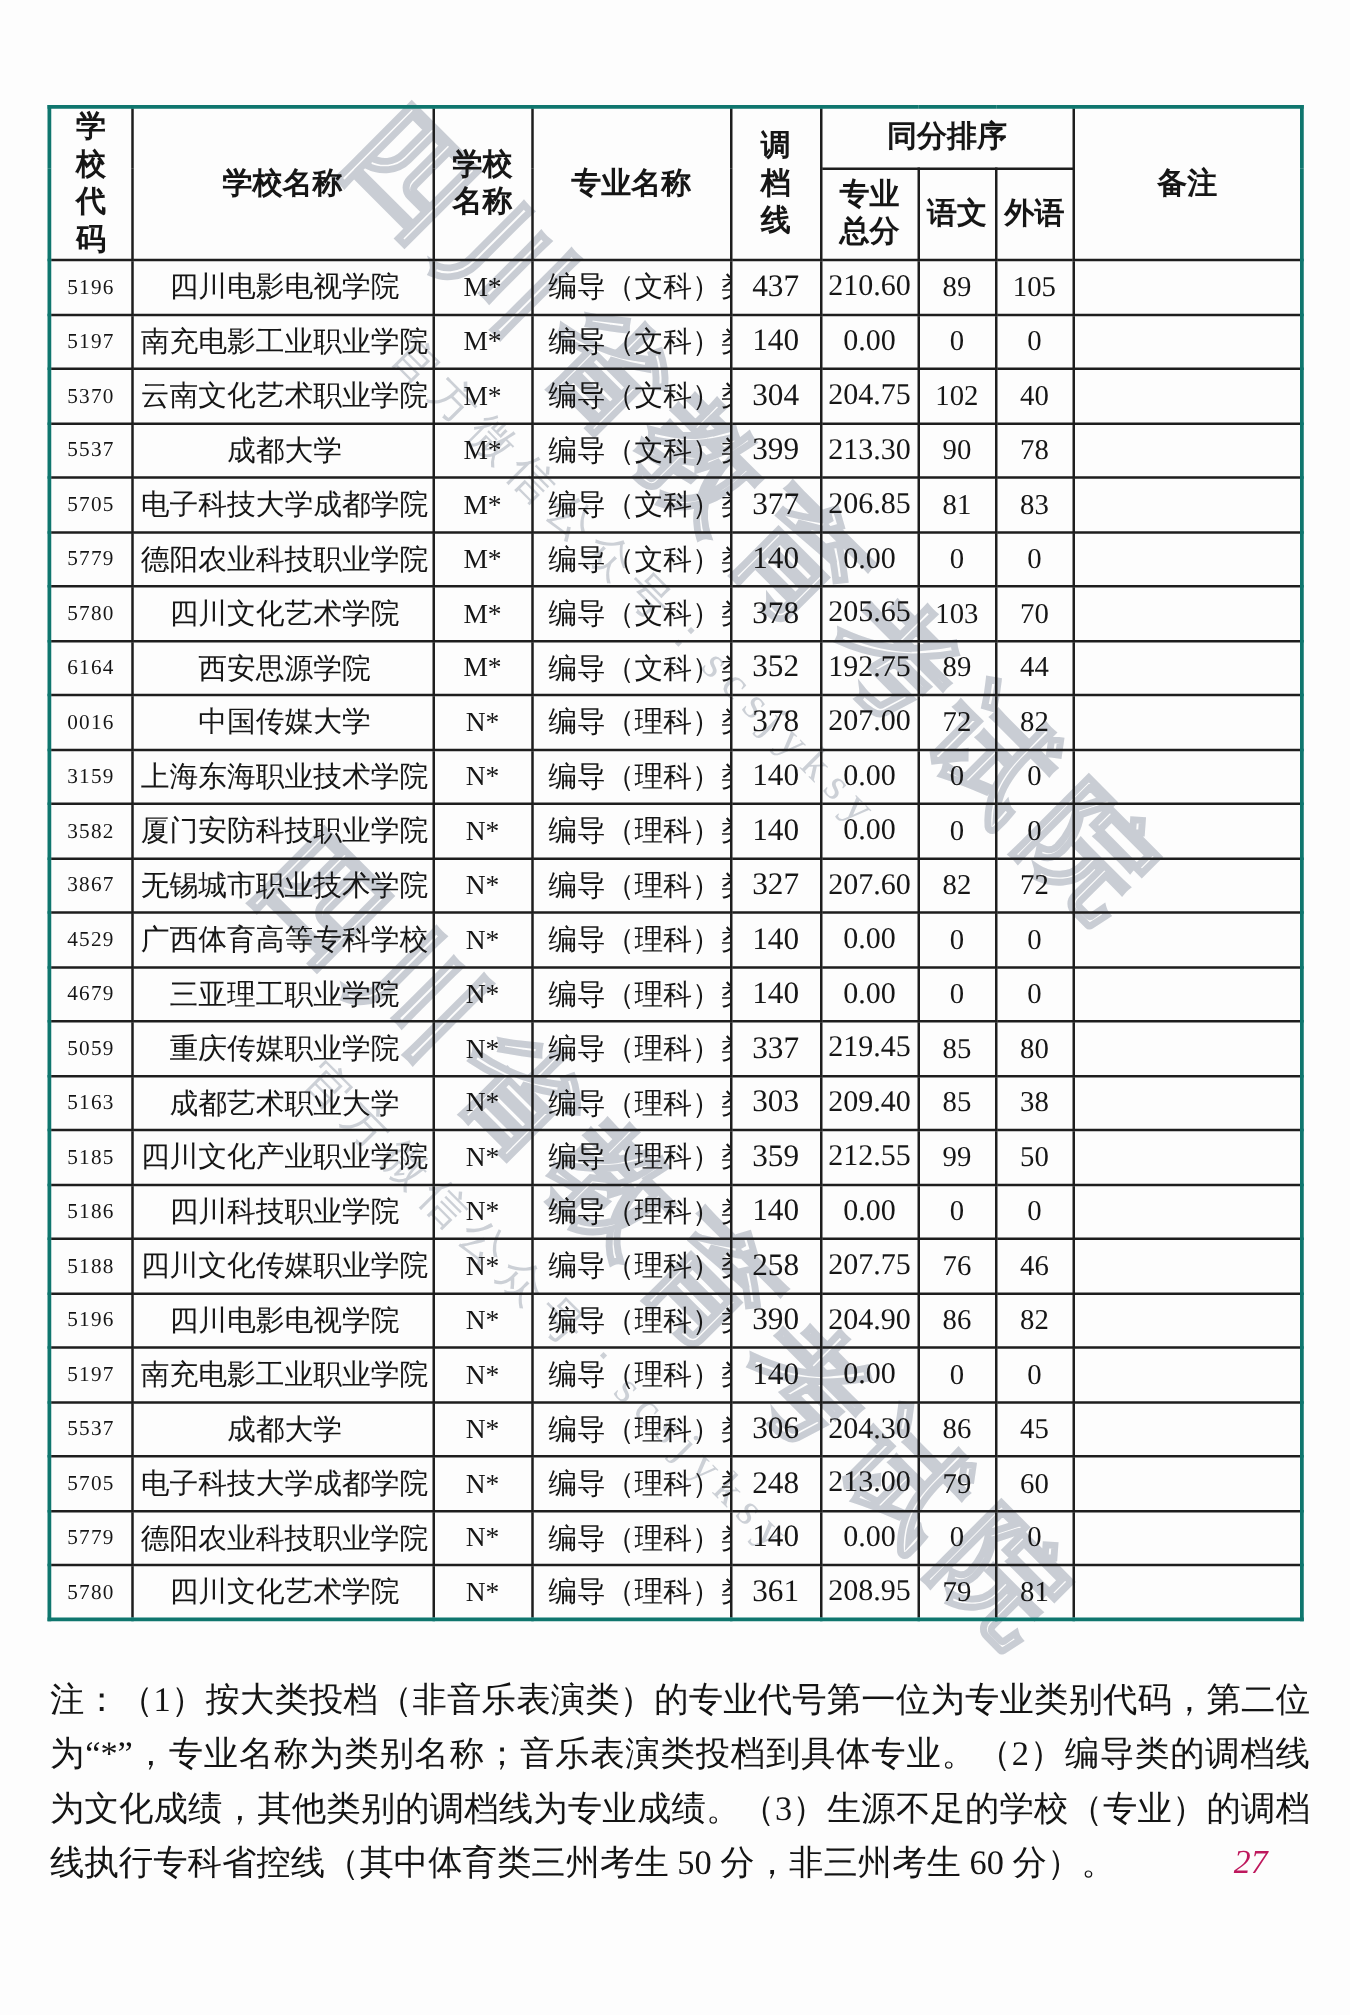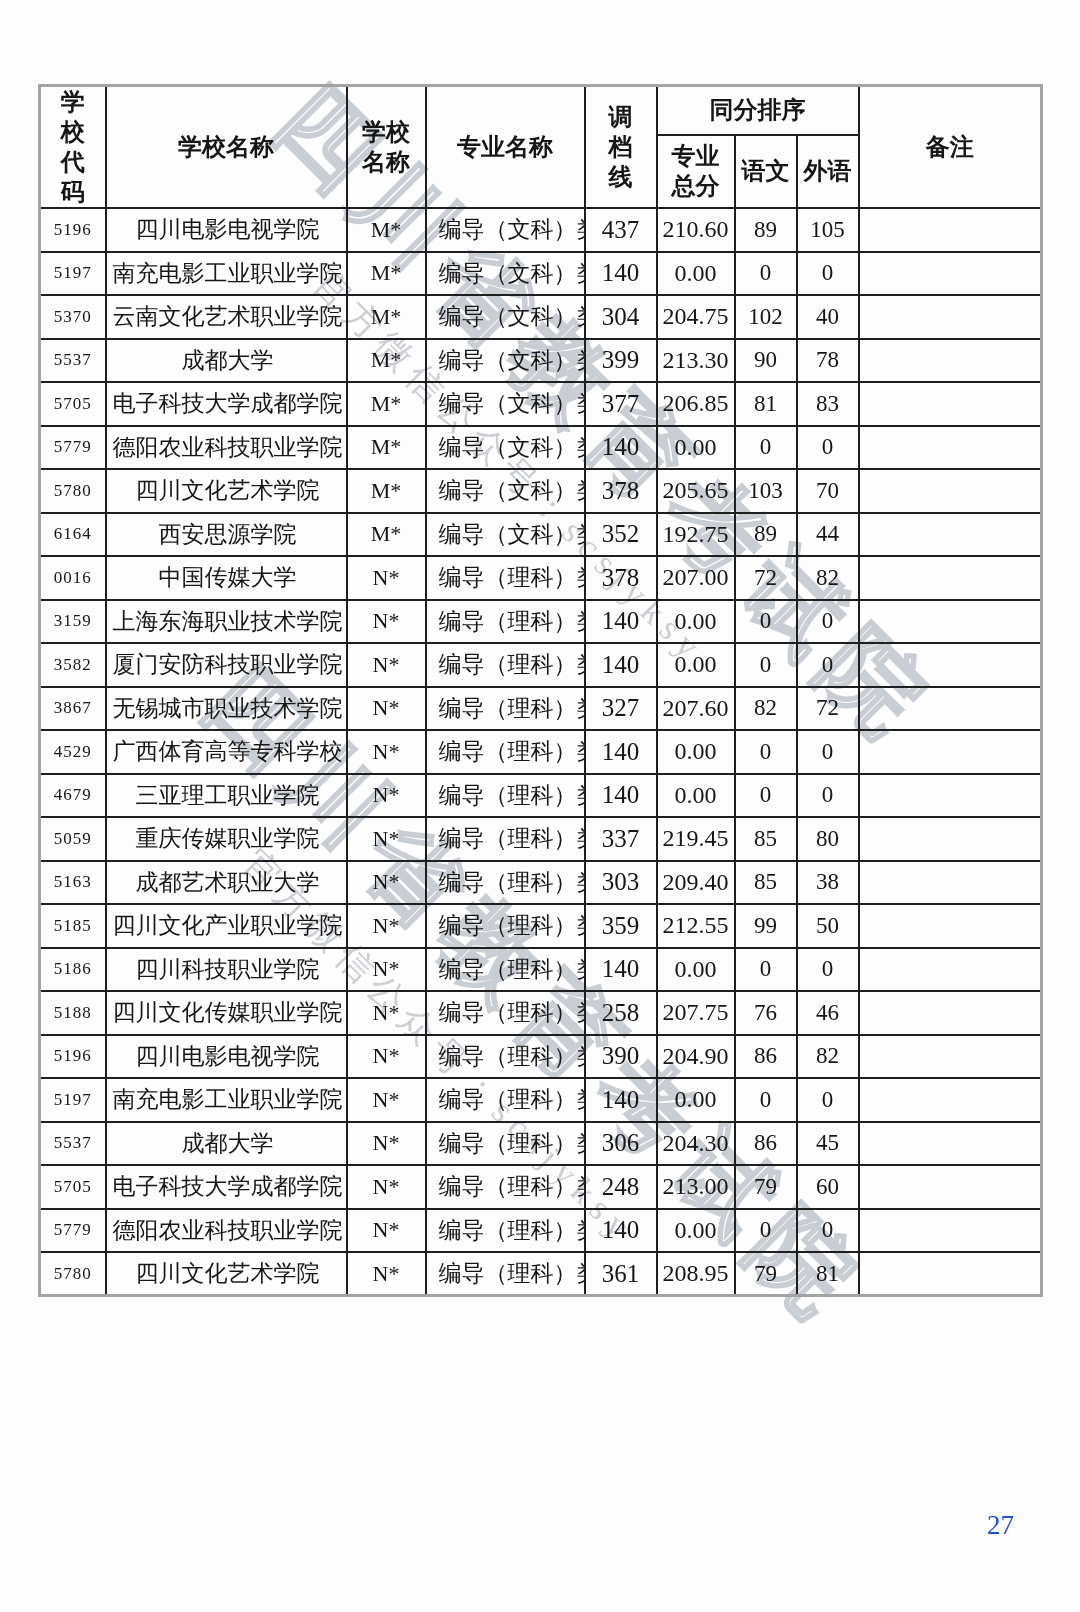--- a/index.html
+++ b/index.html
@@ -50,21 +50,21 @@
     table-layout:fixed;
     background:transparent;
     z-index:2;
   }
   table.score th, table.score td {
     border:2px solid #1e1e1e;
     text-align:center;
     vertical-align:middle;
     overflow:hidden;
   }
-  table.score { border:3px solid #a3a3a3; }
+  table.score { border:3px solid #0f766e; }
   thead th {
     font-weight:bold;
     font-size:24px;
     line-height:1.25;
   }
   tr.h1 { height:44px; }
   tr.h2 { height:66px; }
   th.wrap2 { padding:0 12px; }      
   th.nowrap { white-space:nowrap; padding:0 2px; }
   tbody td { height:43.5px; font-size:23px; }
@@ -82,24 +82,25 @@
     left:40px; top:1338px;
     width:1008px;
     font-size:27.5px;
     line-height:1.58;
     text-align:justify;
     color:#141414;
     z-index:2;
   }
   .pagenum {
     position:absolute;
-    right:66px; top:1510px;
+    right:66px; top:1474px;
     font-size:27px;
-    color:#1d4ed8;
+    color:#be185d;
     z-index:2;
+    font-style:italic;
   }
 </style>
 </head>
 <body>
 
 <div class="page">
 
   <div class="watermark wm-1">
     <div class="wm-main">四川省教育考试院</div>
     <div class="wm-sub">官方微信公众号：scsjyksy</div>
@@ -409,16 +410,17 @@
           <td class="c-mname">编导（理科）类</td>
           <td class="c-cut">361</td>
           <td class="c-total">208.95</td>
           <td class="c-chn">79</td>
           <td class="c-fl">81</td>
           <td class="c-remark"></td>
         </tr>
       </tbody>
   </table>
 
+  <p class="note">注：（1）按大类投档（非音乐表演类）的专业代号第一位为专业类别代码，第二位为“*”，专业名称为类别名称；音乐表演类投档到具体专业。（2）编导类的调档线为文化成绩，其他类别的调档线为专业成绩。（3）生源不足的学校（专业）的调档线执行专科省控线（其中体育类三州考生 50 分，非三州考生 60 分）。</p>
 
   <div class="pagenum">27</div>
 
 </div>
 
 </body></html>

